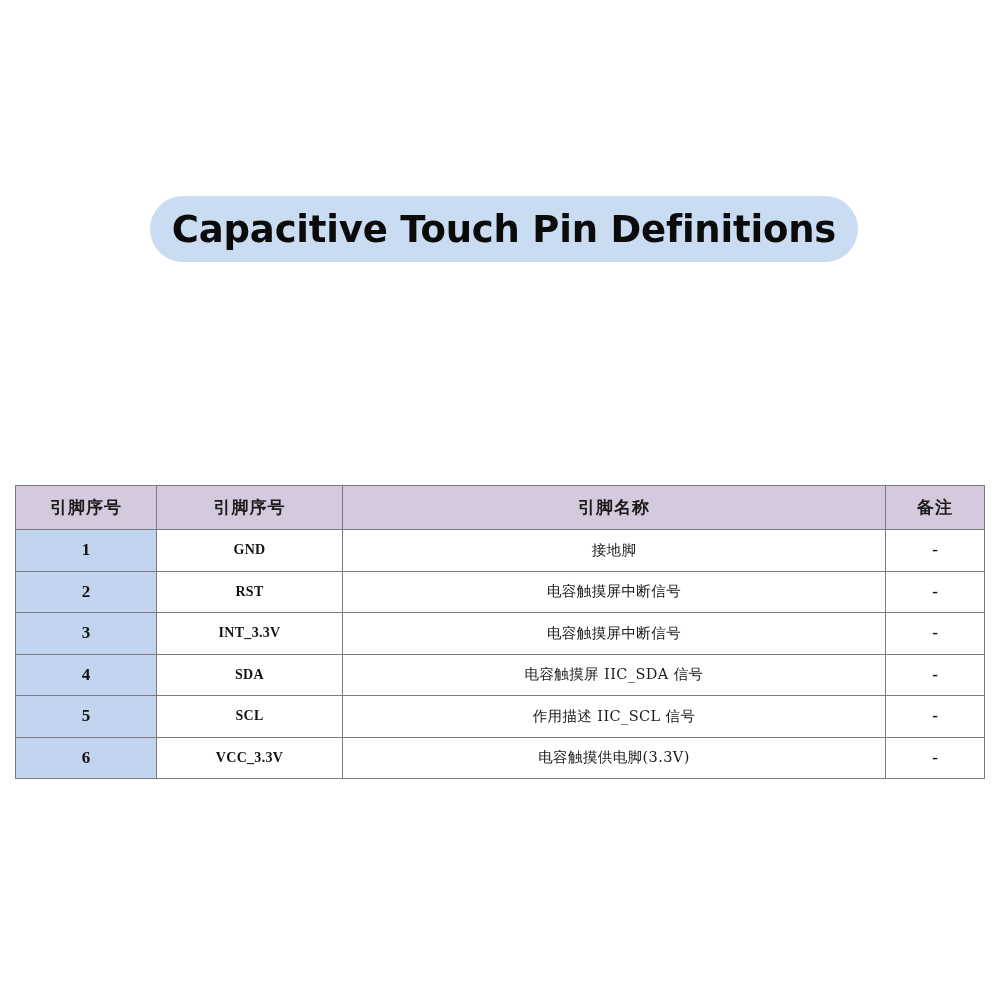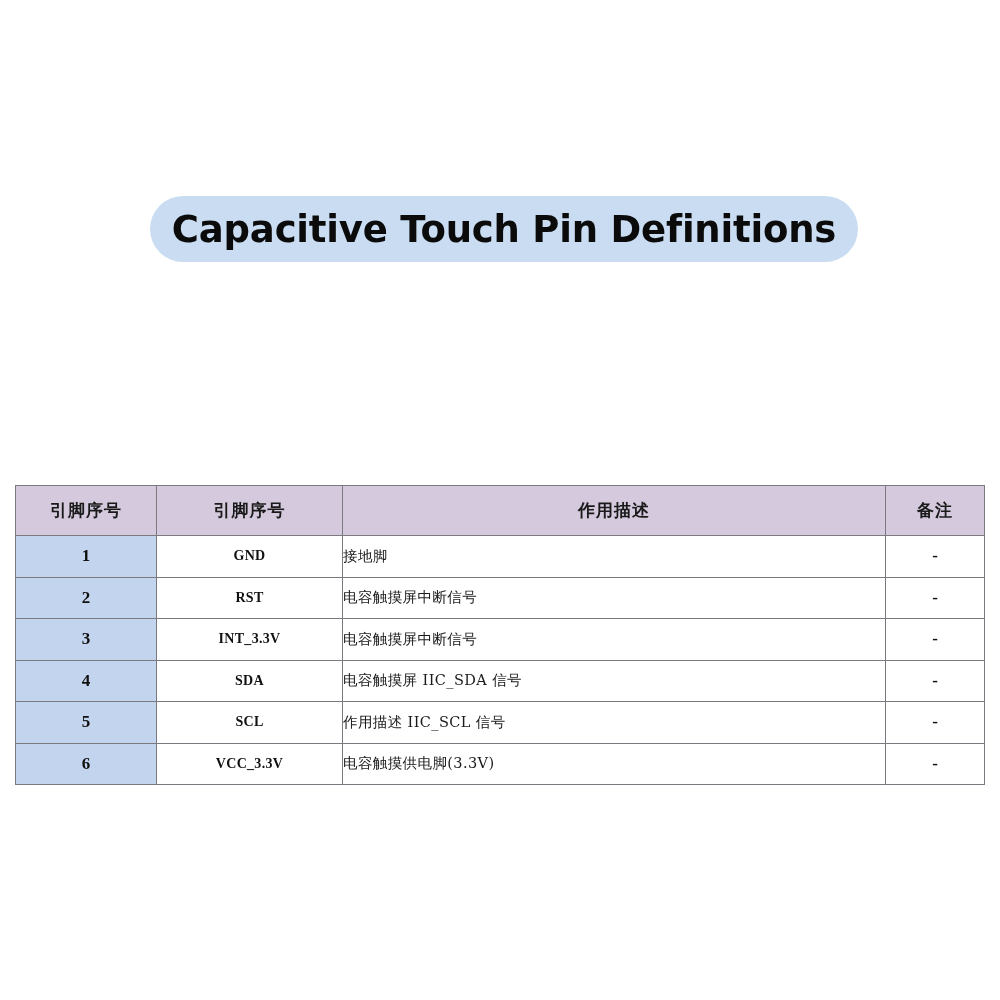--- a/index.html
+++ b/index.html
@@ -59,21 +59,21 @@
   table.pin-table th,
   table.pin-table td {
     border: 1.1px solid #7a7a80;
     padding: 0;
     box-sizing: border-box;
   }
 
   
   table.pin-table thead th {
     background: #d4c9dd;
-    height: 50px;
+    height: 44px;
     font-family: "DejaVu Sans", "Liberation Sans", sans-serif;
     font-size: 17px;
     font-weight: 700;
     color: #1a1a1a;
     text-align: center;
     vertical-align: middle;
     letter-spacing: 1px;
   }
 
   
@@ -93,21 +93,21 @@
     text-align: center;
     vertical-align: middle;
     font-family: "Liberation Serif", "DejaVu Serif", serif;
     font-size: 14px;
     font-weight: 700;
     color: #111111;
     letter-spacing: 0.3px;
   }
   td.cell-desc {
     background: #ffffff;
-    text-align: left;
+    text-align: center;
     vertical-align: middle;
     font-family: "DejaVu Serif", "Liberation Serif", serif;
     font-size: 14.5px;
     font-weight: 400;
     color: #1a1a1a;
     padding-left: 12px;
     letter-spacing: 0.4px;
   }
   td.cell-note {
     background: #ffffff;
@@ -131,21 +131,21 @@
     <colgroup>
       <col class="c-idx">
       <col class="c-name">
       <col class="c-desc">
       <col class="c-note">
     </colgroup>
     <thead>
       <tr>
         <th>引脚序号</th>
         <th>引脚序号</th>
-        <th>作用描述</th>
+        <th>引脚名称</th>
         <th>备注</th>
       </tr>
     </thead>
     <tbody>
       <tr>
         <td class="cell-idx">1</td>
         <td class="cell-name">GND</td>
         <td class="cell-desc">接地脚</td>
         <td class="cell-note">-</td>
       </tr>

